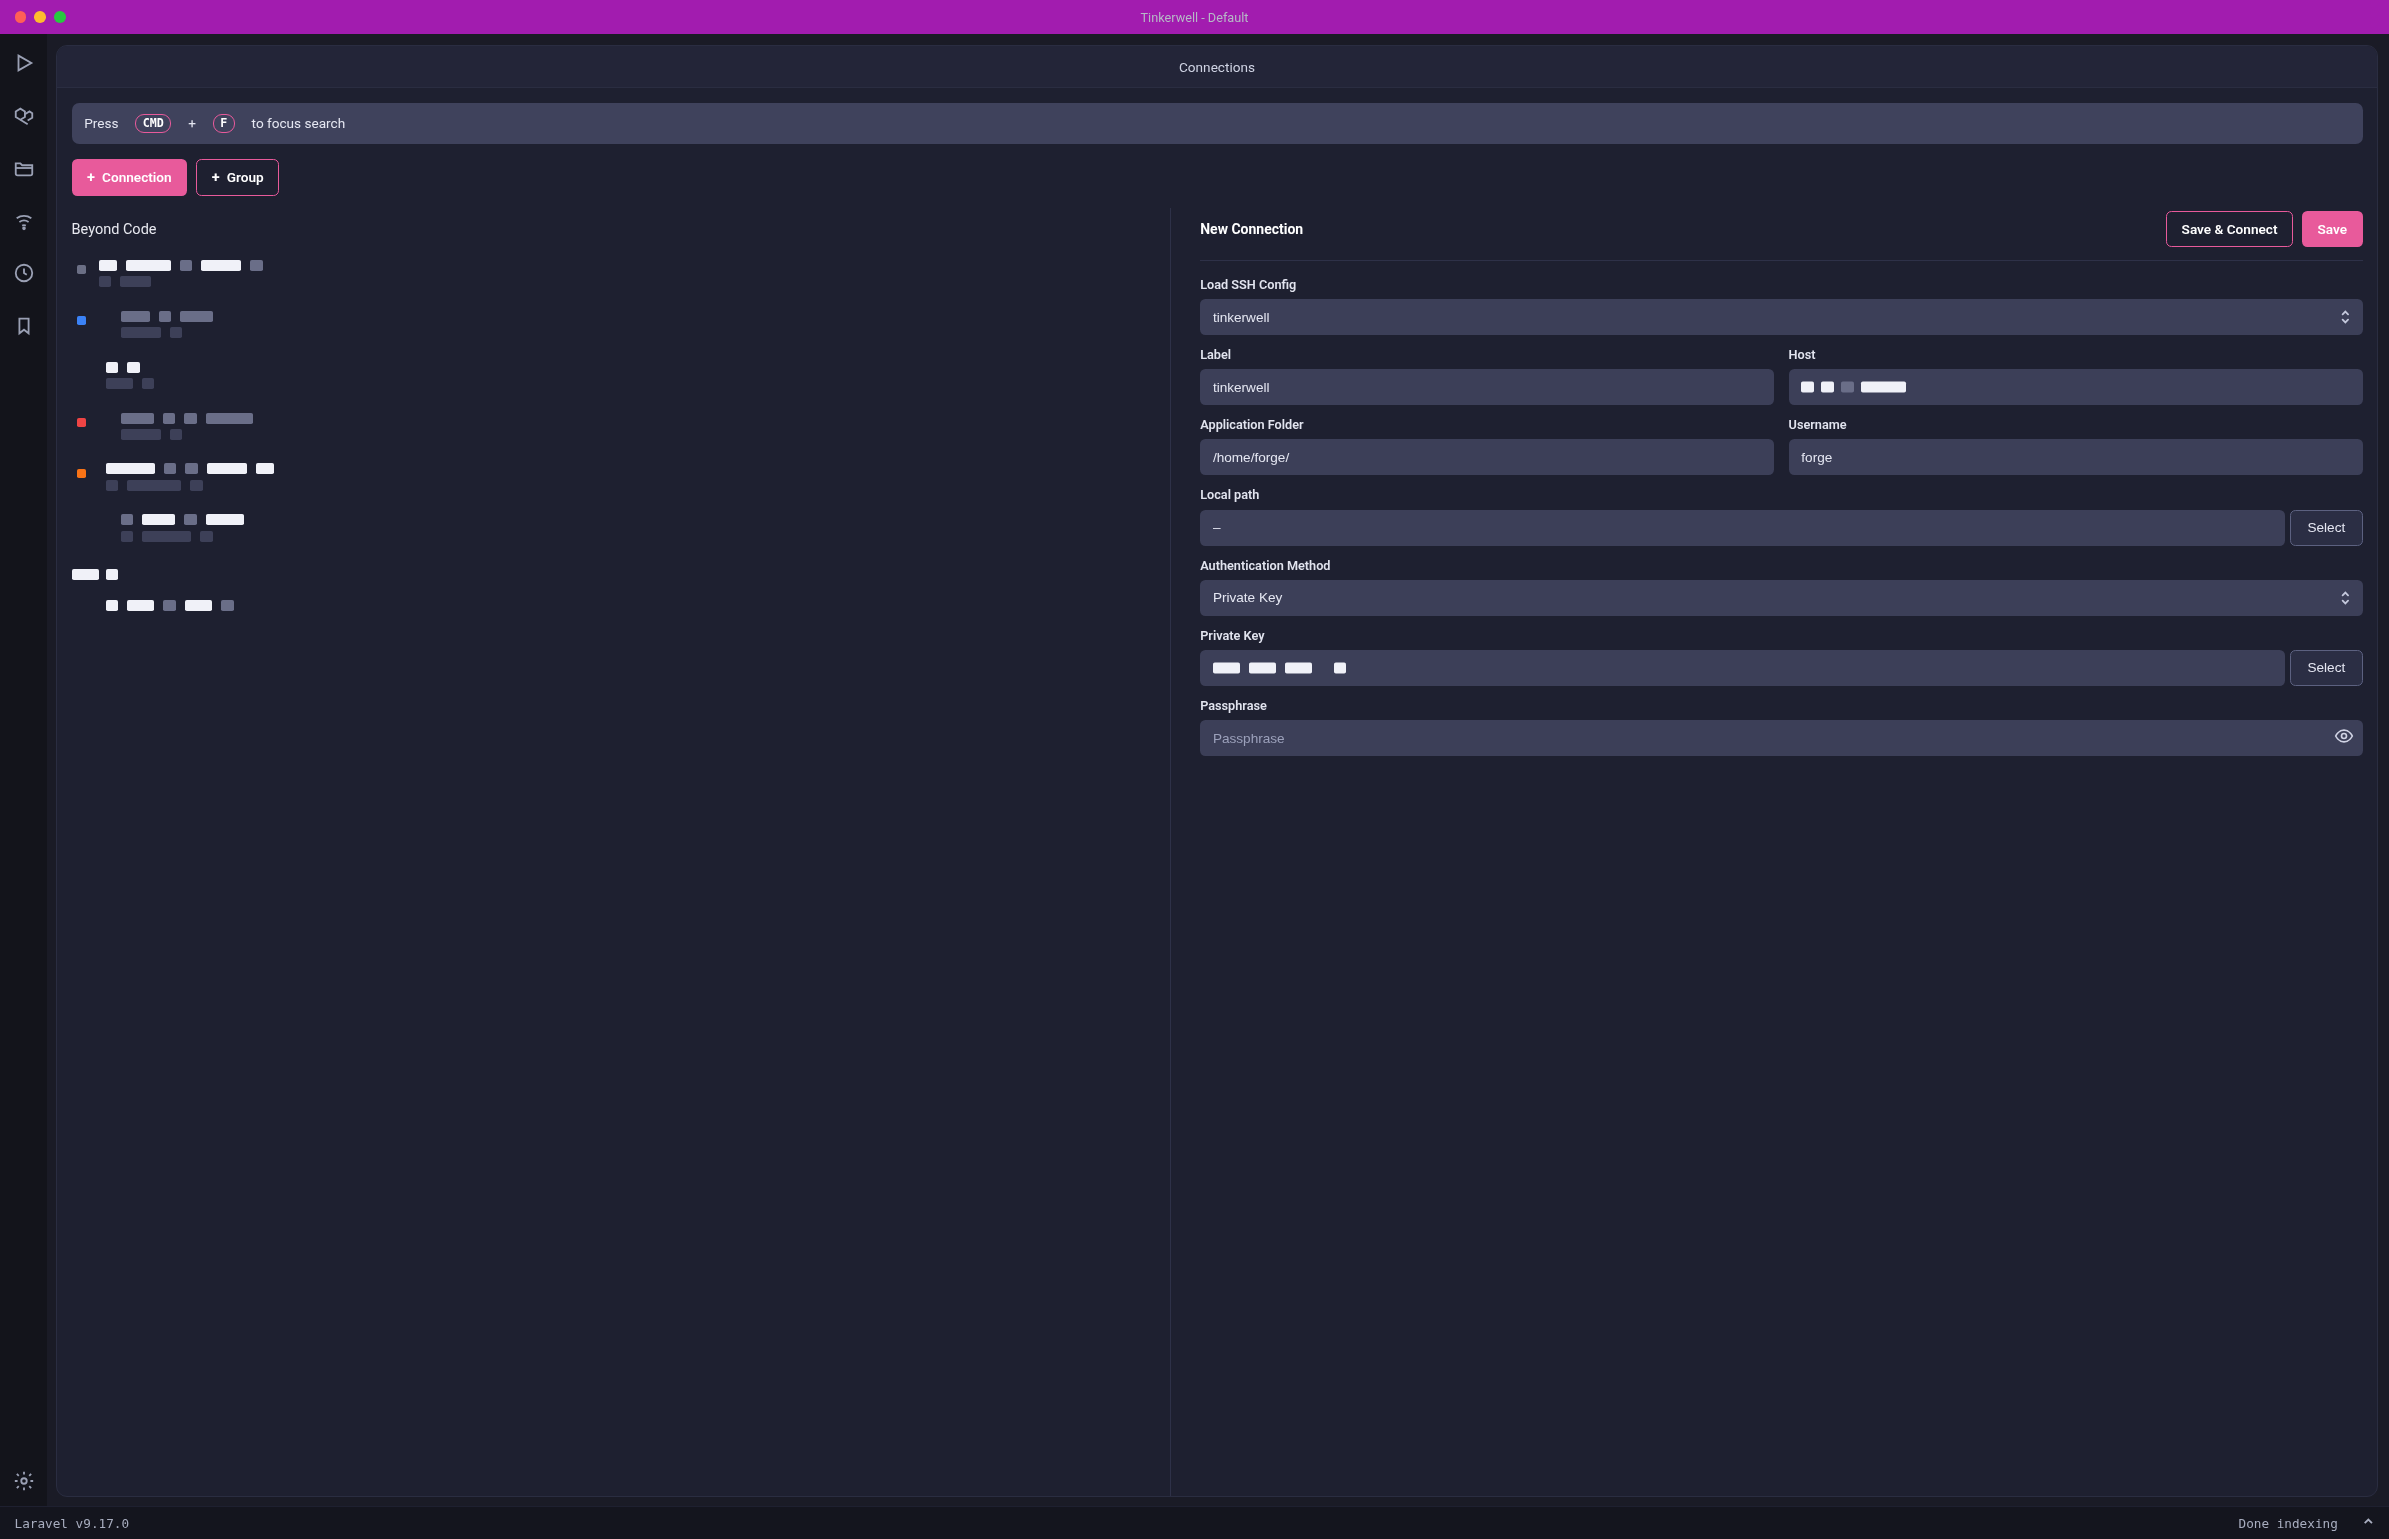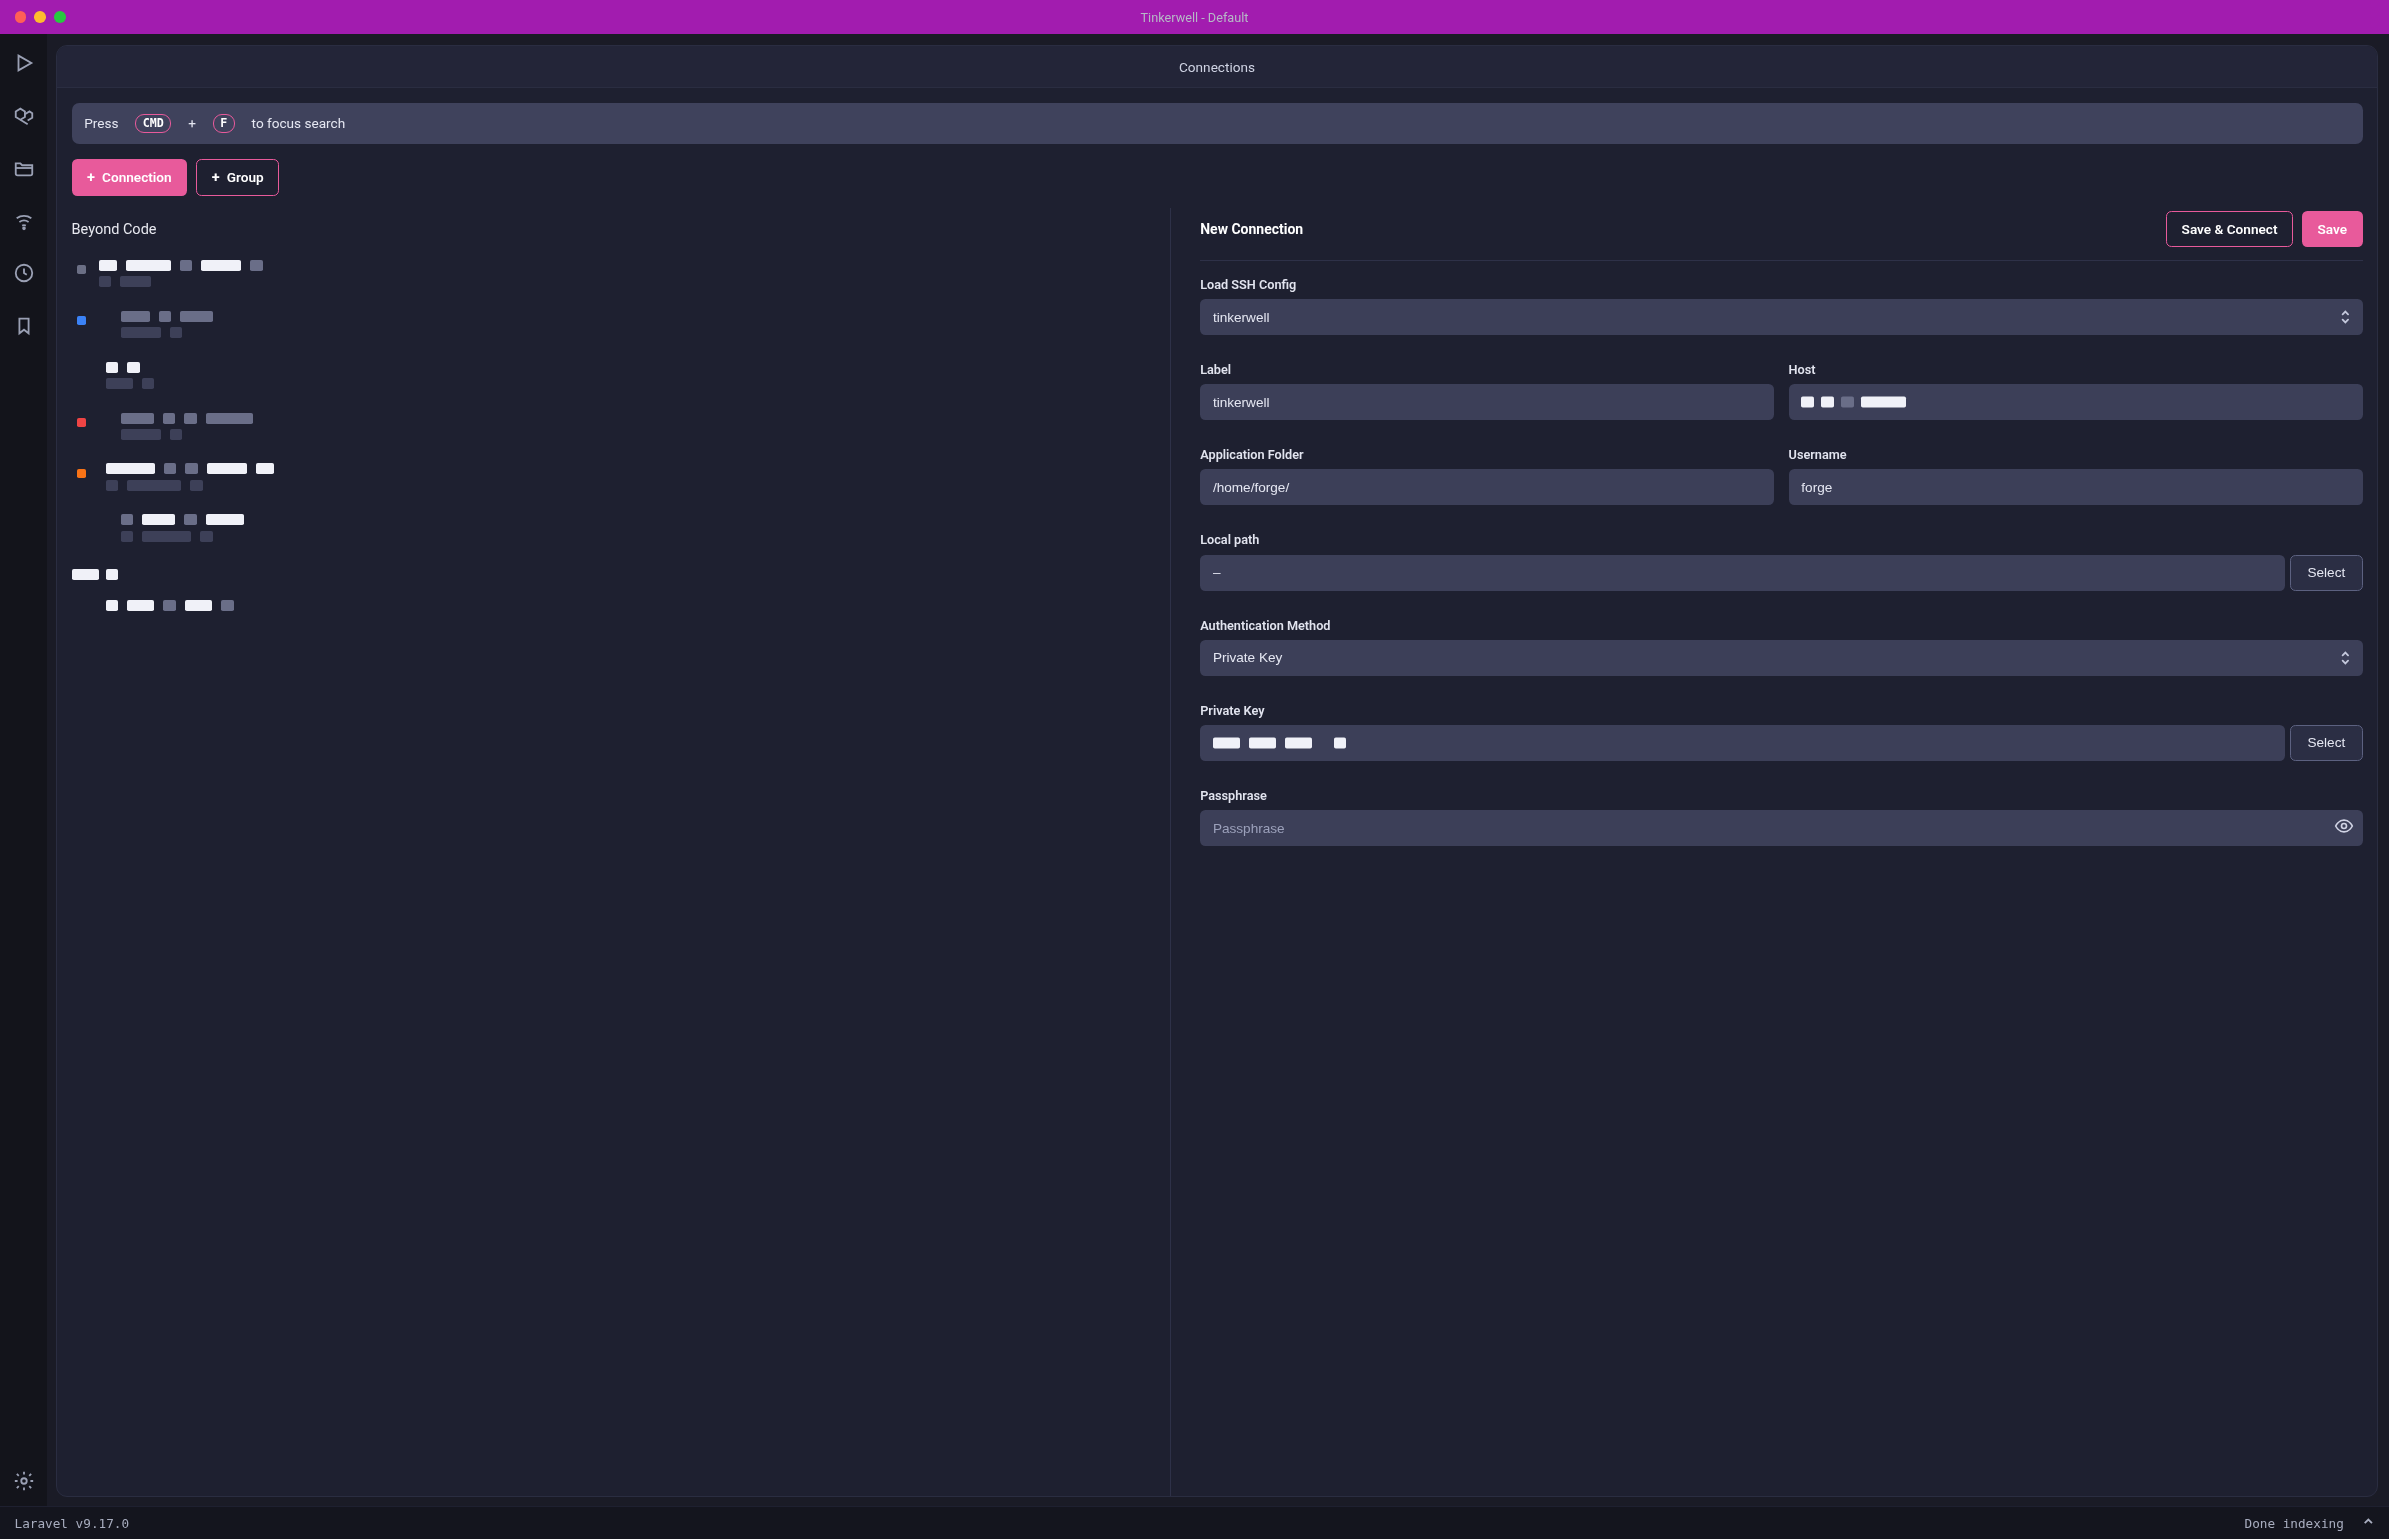--- a/index.html
+++ b/index.html
@@ -108,21 +108,21 @@
   .dot.gray{background:#6b6f85}.dot.blue{background:#3b82f6}.dot.none{background:transparent}
   .dot.red{background:#ef4444}.dot.orange{background:#f97316}
   .conn-text .l1 { display:flex; gap:9px; flex-wrap:wrap; }
   .conn-text .l2 { display:flex; gap:9px; flex-wrap:wrap; margin-top:5.4px; }
   .blur { display:inline-block; height:11px; border-radius:1.8px; }
   .bw{background:#f0f1f8}.bg{background:#6a6e88}.bd{background:#3d4058}
   .form-header { display:flex; align-items:center; justify-content:space-between; margin-bottom: 12.7px;}
   .form-title { font-size:14px; font-weight:700; color:#fff; }
   .form-actions { display:flex; gap:9px; }
   .divider { height:0.9px; background:#2e3148; margin-bottom:16.3px; }
-  .field { margin-bottom:27px; }
+  .field { margin-bottom:12px; }
   .field-label { font-size:12.7px; font-weight:600; color:#e2e4ef; margin-bottom:7.2px; display:block; }
   .input, .select {
     width:100%; height:36px;
     background:#3c3f58; border:none; border-radius:5.4px;
     color:#e5e7f2; font-size:13.6px; padding: 0 12.7px;
     outline:none;
   }
   .input::placeholder{color:#9ca1bb}
   .two-col { display:flex; gap:14.5px; }
   .two-col > .field { flex:1; }
@@ -142,21 +142,21 @@
     position:absolute; right:9px; top:50%; transform:translateY(-50%);
     color:#d0d3e4; cursor:pointer;
   }
   .statusbar {
     height: 33px; display:flex; align-items:center; justify-content:space-between;
     padding: 0 14.5px; background:#14151e;
     color:#a8adbf; font-size:12.7px;
     font-family: ui-monospace, monospace;
     border-top: 0.9px solid #1e2030;
   }
-  .status-right { display:flex; align-items:center; gap:18px;margin-left:36px; }
+  .status-right { display:flex; align-items:center; gap:24px;margin-left:36px; }
   .col.left::-webkit-scrollbar, .col.right::-webkit-scrollbar { width:0; }
   .groupname-two { margin-top: 27px; margin-bottom: 20px; font-size:13.6px; color:#e8e9f0; display:flex; gap:7.2px;}
 </style>
 </head>
 <body>
 
 <div class="window">
 
   <div class="titlebar">
     <div class="traffic-lights">

